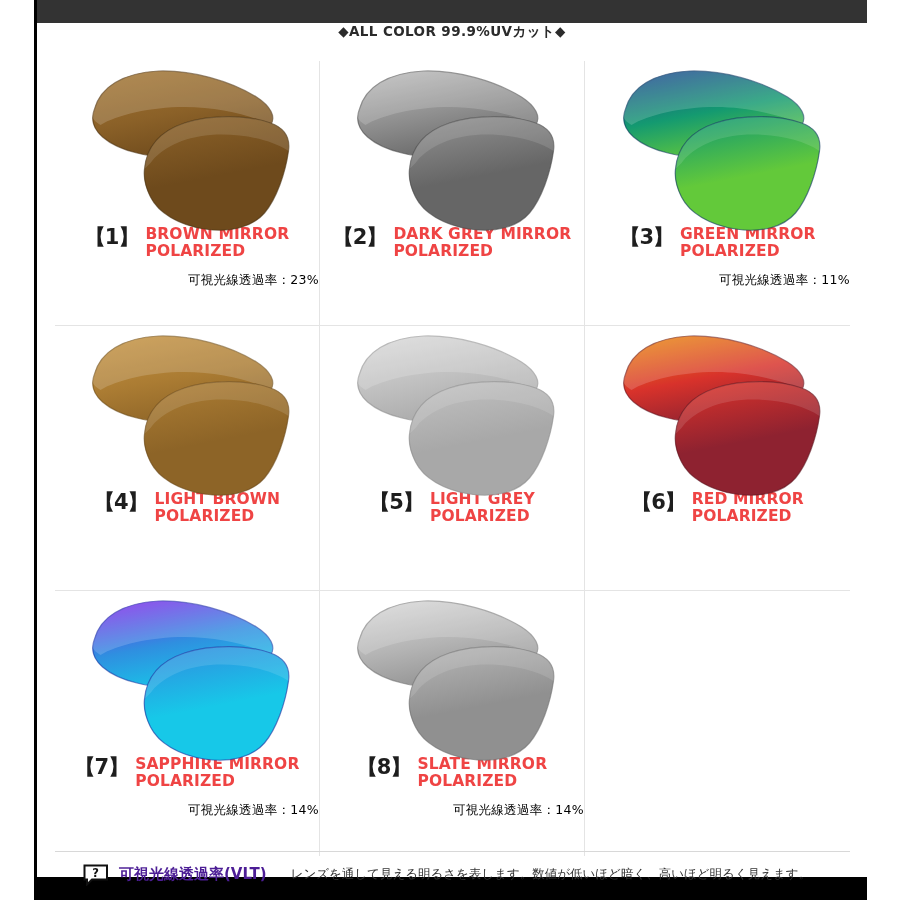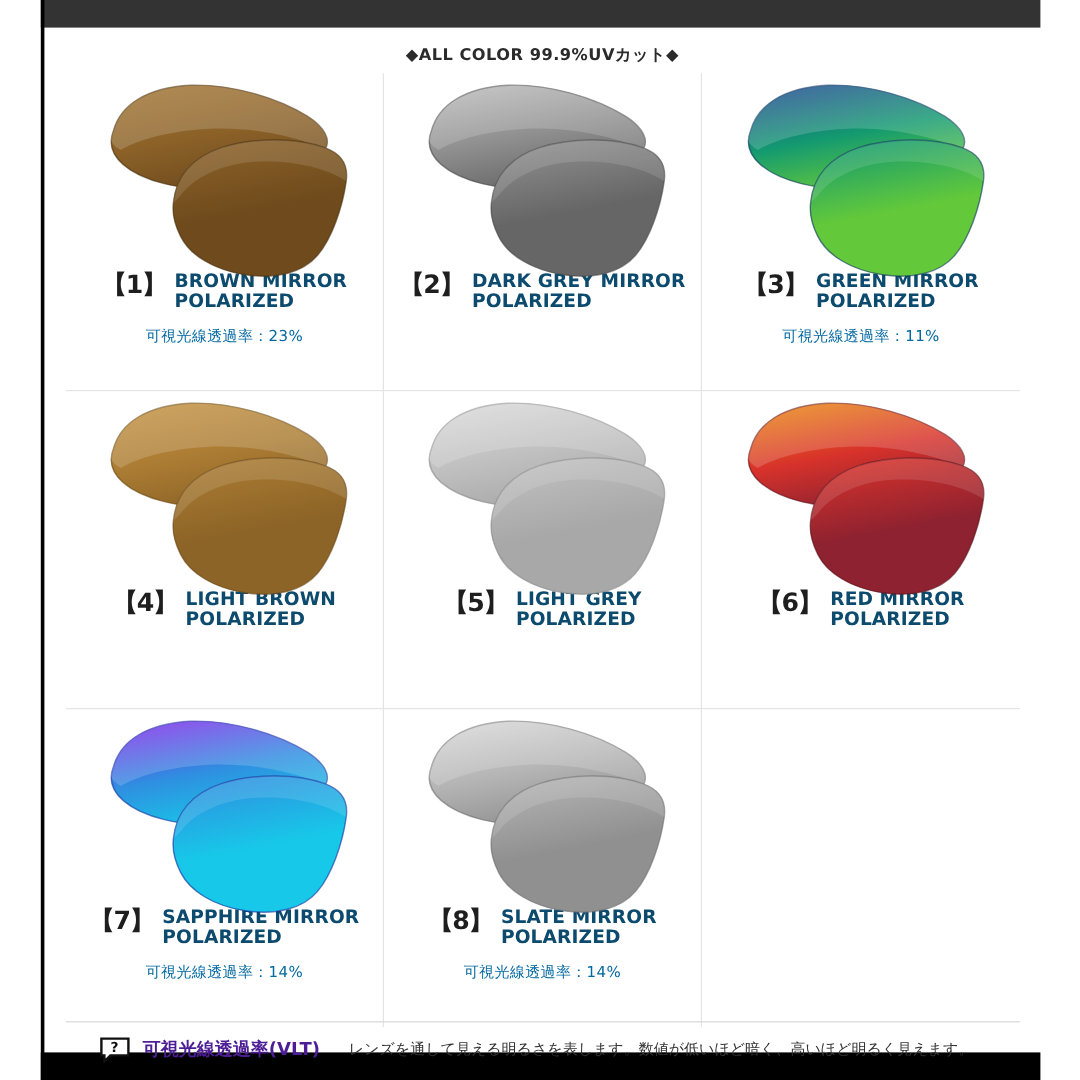--- a/index.html
+++ b/index.html
@@ -14,21 +14,21 @@
   .bar-top{position:absolute;left:34px;top:0;width:833px;height:23px;background:#333333;}
   .bar-bottom{position:absolute;left:34px;top:877px;width:833px;height:23px;background:#000000;}
   
   .rule-left{position:absolute;left:34px;top:0;width:3px;height:900px;background:#000000;}
 
   .content{position:absolute;left:37px;top:23px;width:830px;height:854px;}
 
   .header-title{
     width:100%;text-align:center;
     font-size:13.5px;font-weight:bold;color:#2b2b2b;
-    letter-spacing:.4px;padding-top:14px;box-sizing:border-box;
+    letter-spacing:.4px;box-sizing:border-box;
     font-family:"DejaVu Sans","Liberation Sans",sans-serif;
   }
 
   .grid{
     position:absolute;left:18px;top:38px;width:795px;
     display:grid;grid-template-columns:repeat(3,1fr);
   }
   .cell{
     position:relative;height:265px;box-sizing:border-box;
     border-right:1px solid #e4e4e4;border-bottom:1px solid #e4e4e4;
@@ -41,26 +41,26 @@
   .lens-art{position:relative;height:165px;}
   .lens-art svg{position:absolute;left:50%;top:4px;transform:translateX(-50%);}
 
   .label-row{display:flex;align-items:flex-start;justify-content:center;gap:7px;padding:0 10px;}
   .idx{
     font-size:21px;font-weight:bold;color:#1e1e1e;line-height:1;
     letter-spacing:-1px;white-space:nowrap;margin-top:1px;
     font-family:"DejaVu Sans","Liberation Sans",sans-serif;
   }
   .name{
-    font-size:15.5px;font-weight:bold;color:#0c4a6e;line-height:1.12;
+    font-size:15.5px;font-weight:bold;color:#ef4444;line-height:1.12;
     letter-spacing:.1px;text-transform:uppercase;
     font-family:"DejaVu Sans","Liberation Sans",sans-serif;
   }
   .vlt{
-    text-align:center;font-size:12.5px;color:#0369a1;margin-top:11px;
+    text-align:right;font-size:12.5px;color:#000000;margin-top:11px;
     letter-spacing:.3px;
     font-family:"DejaVu Sans","Liberation Sans",sans-serif;
   }
 
   .footer{
     position:absolute;left:18px;top:828px;width:795px;height:46px;
     border-top:1px solid #d8d8d8;display:flex;align-items:center;gap:10px;
     padding-left:28px;box-sizing:border-box;
   }
   .qmark{width:26px;height:22px;flex:none;position:relative;}

